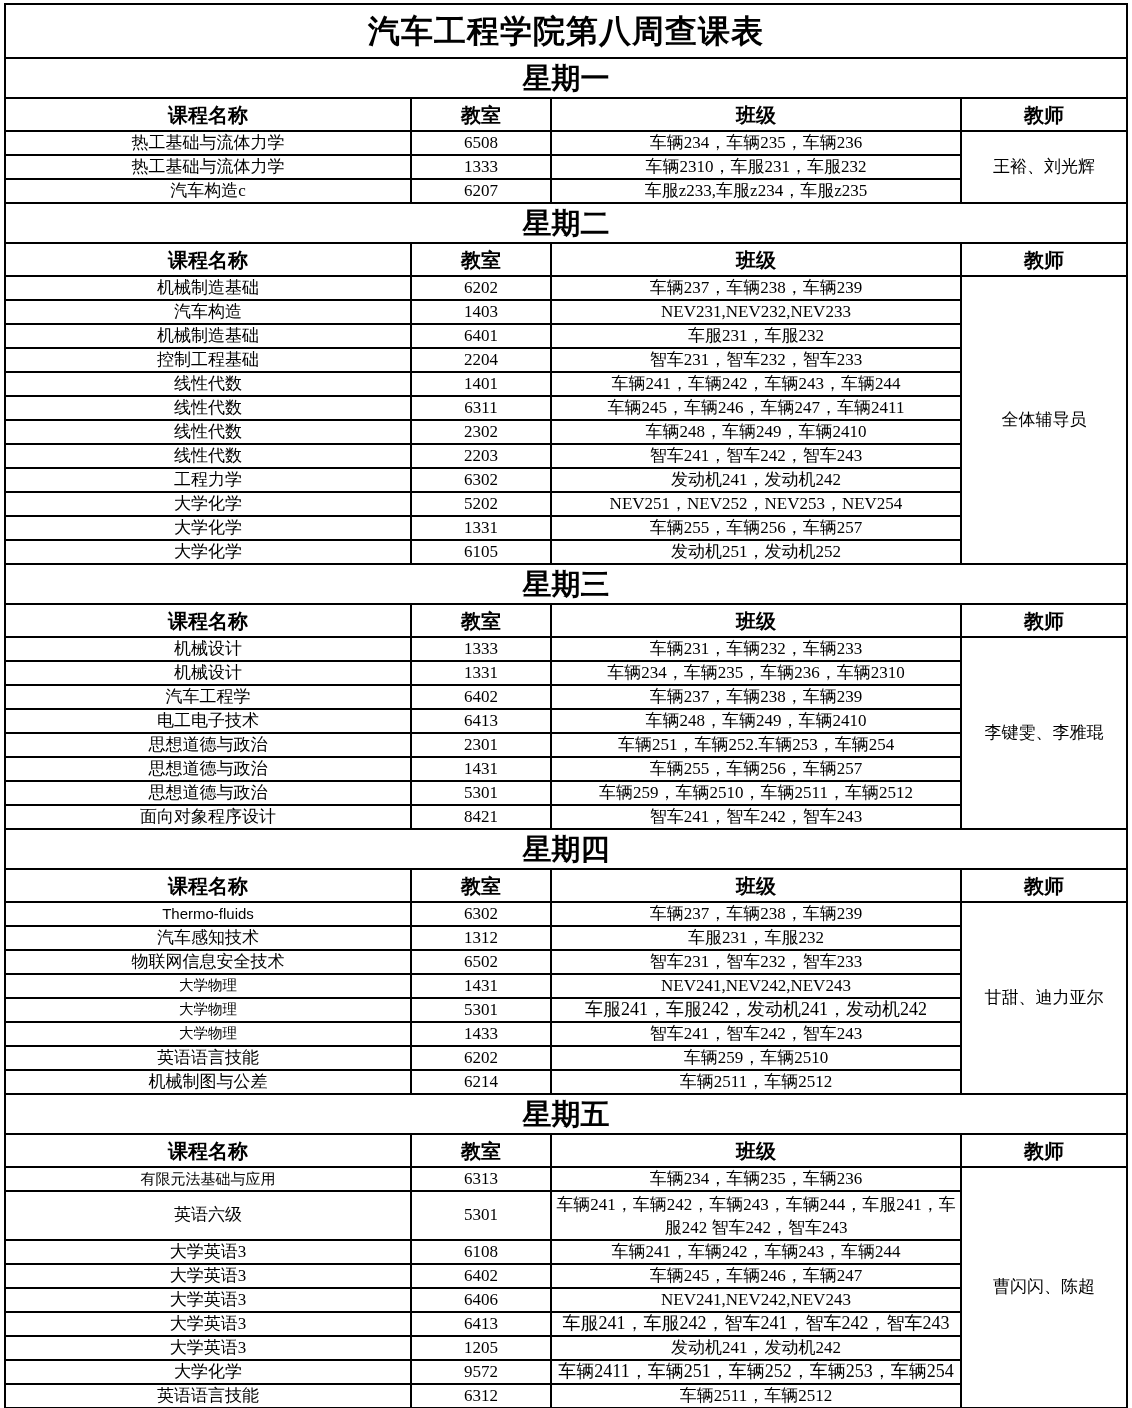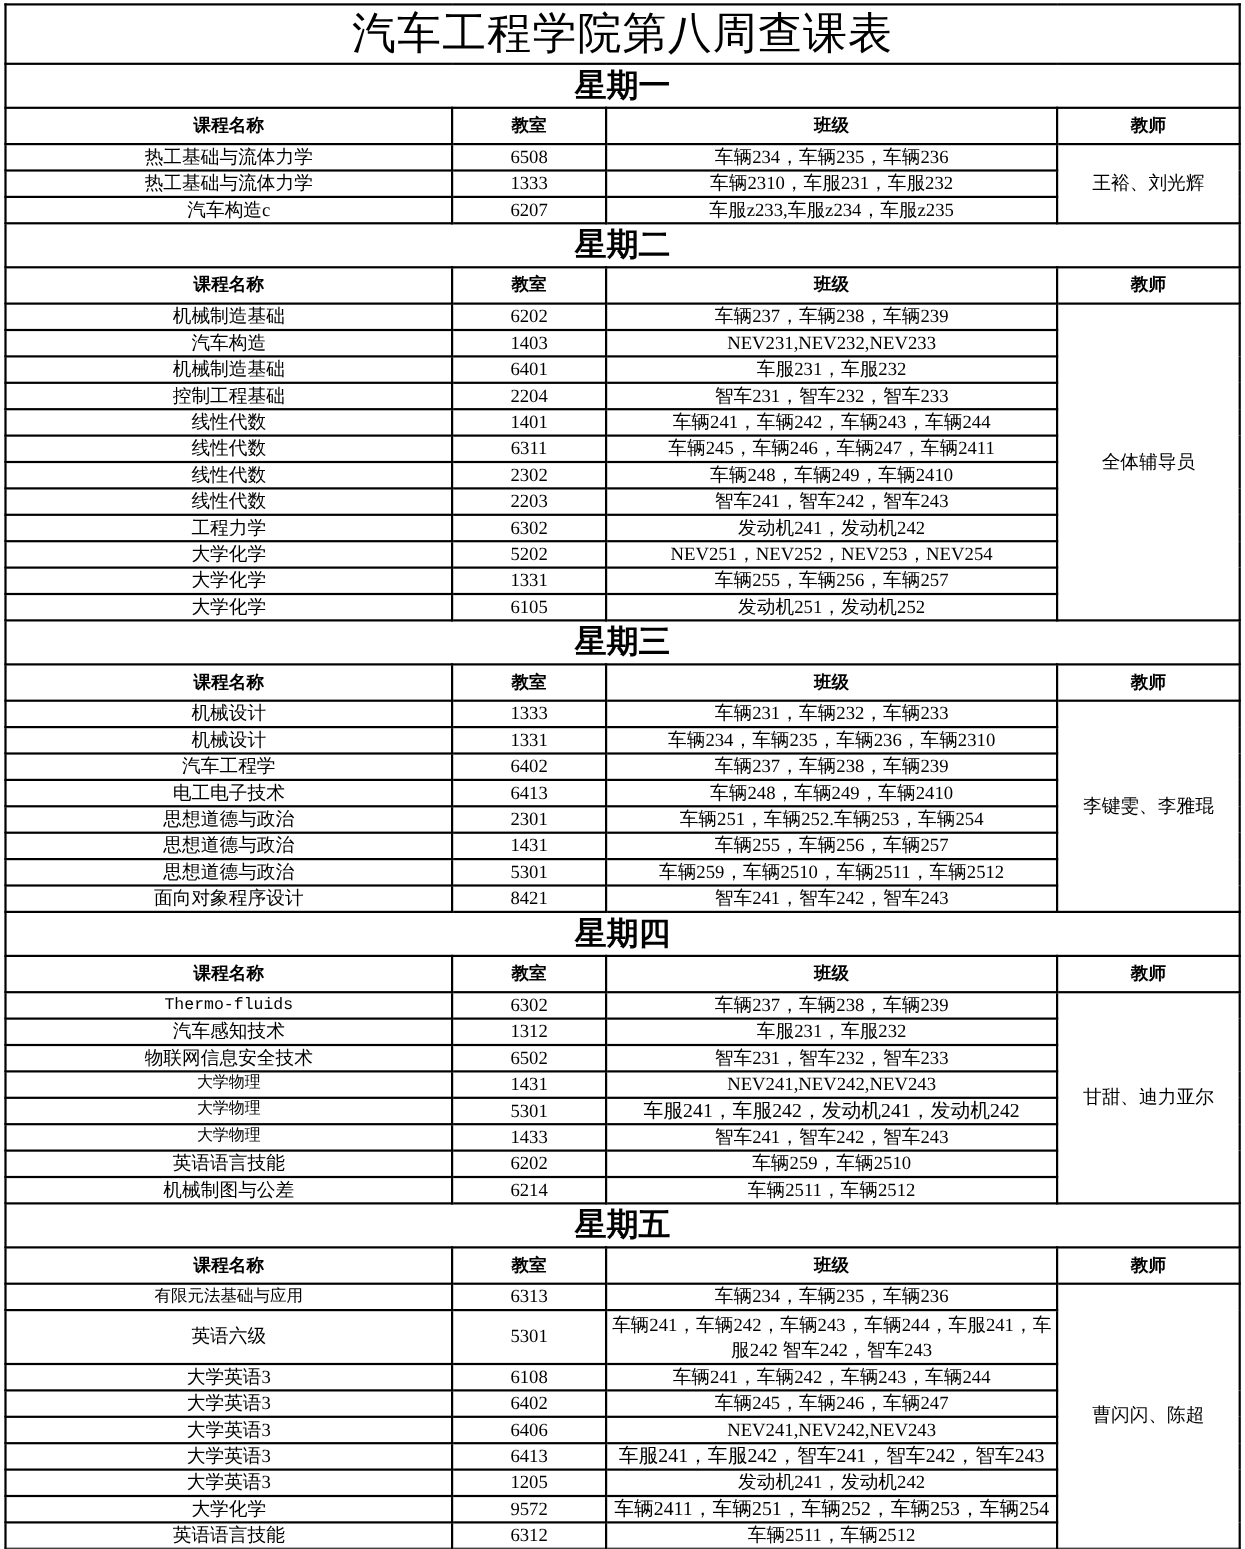--- a/index.html
+++ b/index.html
@@ -20,43 +20,43 @@
     text-align:center;
     vertical-align:middle;
     padding:0 2px;
     overflow:hidden;
     font-size:17px;
     line-height:1.2;
     white-space:nowrap;
   }
   tr.title-row td{
     height:52px;
-    font-size:40px;
-    font-weight:normal;
+    font-size:32px;
+    font-weight:bold;
     letter-spacing:1px;
     white-space:nowrap;
     border-radius:10px;
   }
   tr.banner-row td{
     height:38px;
     font-size:29px;
     font-weight:bold;
   }
   tr.head-row td{
     height:31px;
-    font-size:16px;
+    font-size:20px;
     font-weight:bold;
   }
   tr.data-row td{ height:22px; }
   tr.data-row.tall td{ height:47px; }
   td.teacher{ font-size:17px; }
   td.classes.wrap{ white-space:normal; line-height:23px;border-radius:19px; }
   td.small{ font-size:15px; }
-  td.hei{ font-family:Liberation Mono, monospace; font-size:14.5px; }
-  td.mono{ font-family:Liberation Mono, monospace; font-size:15px; }
+  td.hei{ font-family:Liberation Sans, sans-serif; font-size:14.5px; }
+  td.mono{ font-family:Liberation Sans, sans-serif; font-size:15px; }
   td.fit{ font-size:18px; }
 </style>
 </head>
 <body>
 
 <table class="schedule">
   <colgroup>
     <col style="width:406px">
       <col style="width:140px">
       <col style="width:410px">

